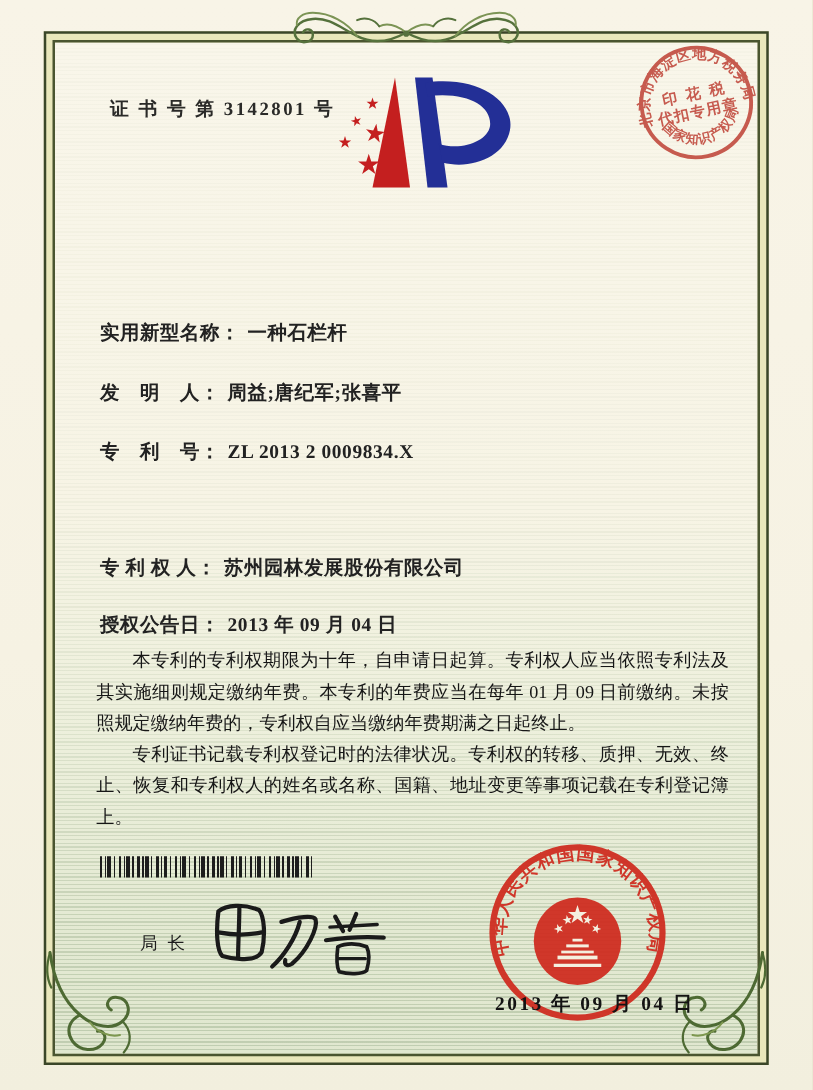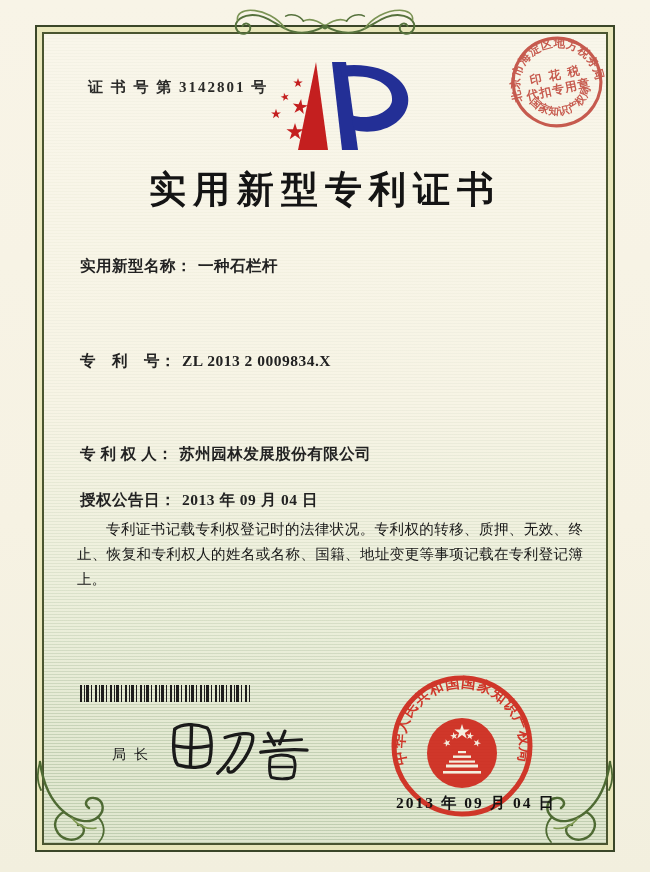--- a/index.html
+++ b/index.html
@@ -129,36 +129,39 @@
     <text font-size="11" font-weight="700" fill="#c0463a" letter-spacing="0.5">
       <textPath href="#stampTopArc" startOffset="1%">北京市海淀区地方税务局</textPath>
     </text>
     <text font-size="10" font-weight="700" fill="#c0463a" letter-spacing="0.5">
       <textPath href="#stampBottomArc" startOffset="2%">国家知识产权局</textPath>
     </text>
     <text x="46" y="43" text-anchor="middle" font-size="11.5" font-weight="700" fill="#c0463a" letter-spacing="2">印 花 税</text>
     <text x="46" y="57" text-anchor="middle" font-size="11.5" font-weight="700" fill="#c0463a" letter-spacing="1">代扣专用章</text>
   </svg>
 
-  <div class="title">实用新型专利证书</div>
 
   <div class="field f0">
     <span class="lbl">实用新型名称：</span><span>一种石栏杆</span>
   </div>
+  <div class="field f1">
+    <span class="lbl">发　明　人：</span><span>周益;唐纪军;张喜平</span>
+  </div>
   <div class="field f2">
     <span class="lbl">专　利　号：</span><span>ZL 2013 2 0009834.X</span>
   </div>
   <div class="field f4">
     <span class="lbl">专 利 权 人：</span><span>苏州园林发展股份有限公司</span>
   </div>
   <div class="field f5">
     <span class="lbl">授权公告日：</span><span>2013 年 09 月 04 日</span>
   </div>
 
   <div class="body-text">
+    <p>本专利的专利权期限为十年，自申请日起算。专利权人应当依照专利法及其实施细则规定缴纳年费。本专利的年费应当在每年 01 月 09 日前缴纳。未按照规定缴纳年费的，专利权自应当缴纳年费期满之日起终止。</p>
     <p>专利证书记载专利权登记时的法律状况。专利权的转移、质押、无效、终止、恢复和专利权人的姓名或名称、国籍、地址变更等事项记载在专利登记簿上。</p>
   </div>
 
   <div class="barcode"></div>
 
   <div class="signer-title">局长</div>
   <svg class="signature" viewBox="0 0 160 80" aria-label="田力普">
     <g stroke="#1a1a1a" fill="none" stroke-width="3.2" stroke-linecap="round" stroke-linejoin="round">
 
       <path d="M14,22 C12,38 13,52 17,56 C30,60 44,59 47,53 C50,40 49,26 45,21 C33,16 20,17 14,22 Z"></path>

